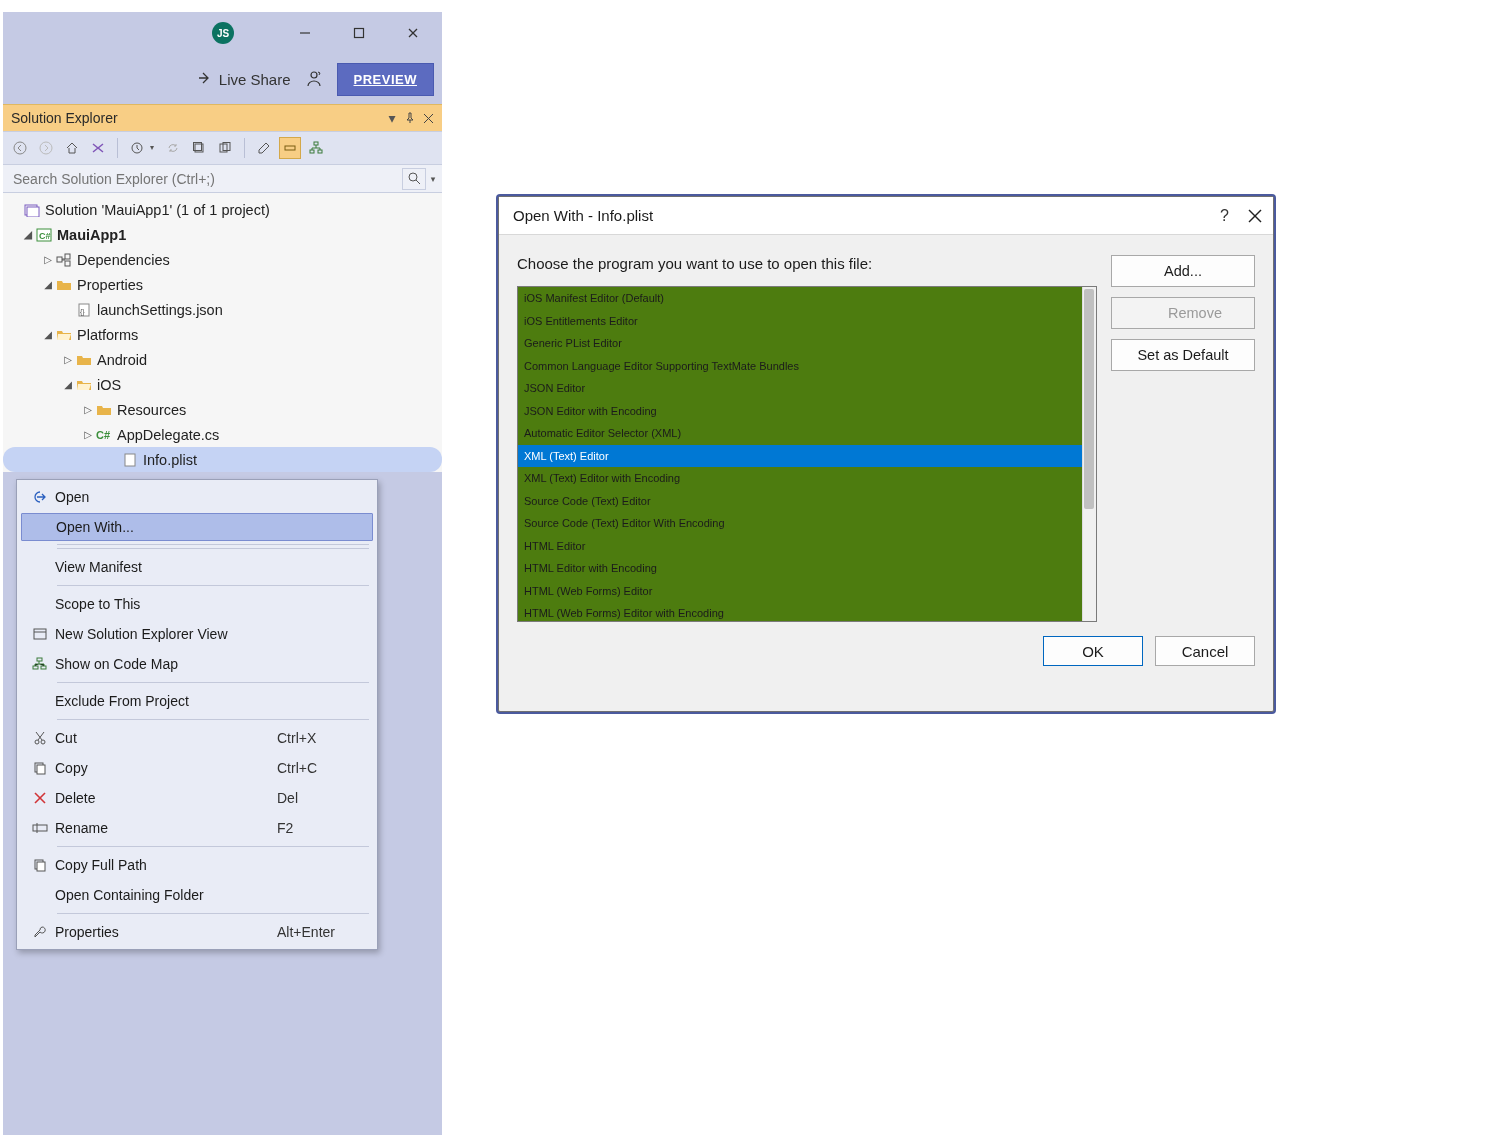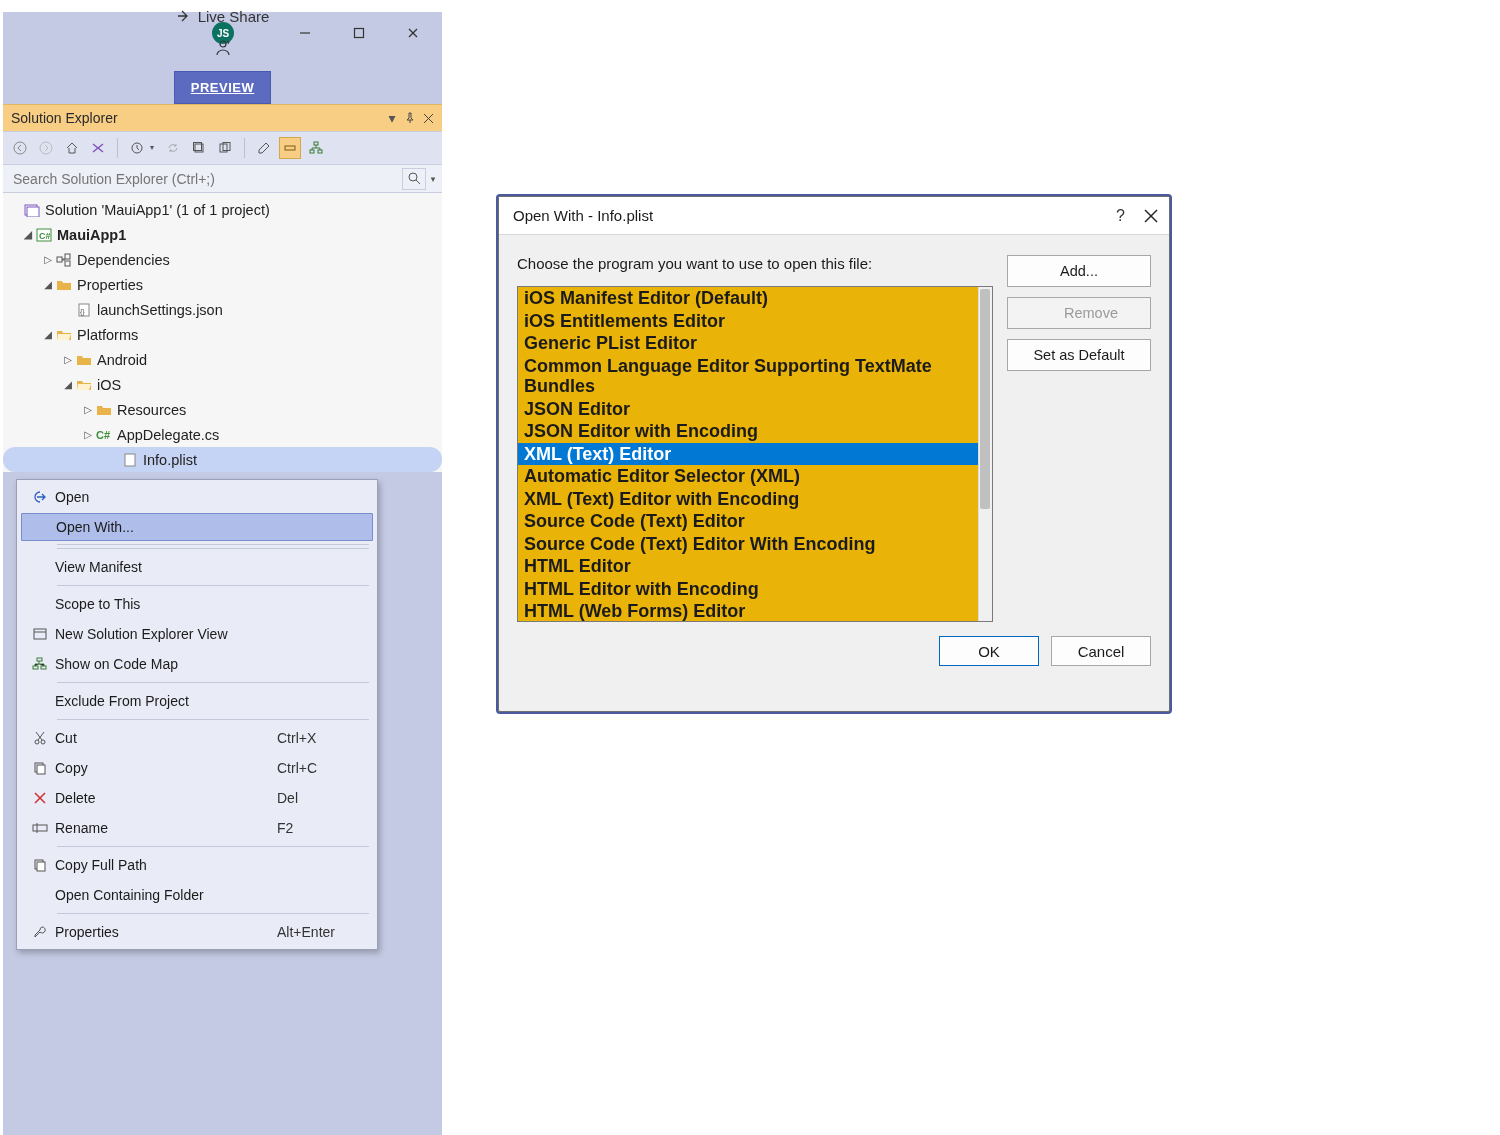--- a/index.html
+++ b/index.html
@@ -16,21 +16,21 @@
   }
   .badge-js {
     width: 22px; height: 22px; border-radius: 50%; background: #0b7261; color:#fff;
     display:flex;align-items:center;justify-content:center;font-size:10px;font-weight:600;
     margin-right: 40px;
   }
   .win-btn { width: 46px; height: 30px; display:flex;align-items:center;justify-content:center; color:#333; }
   .win-btn svg { width:14px; height:14px; }
 
   .vs-toolbar {
-    height: 50px; display:flex; align-items:center; justify-content:flex-end; padding:0 8px; gap:14px;flex-direction:column;
+    height: 50px; display:flex; align-items:center; justify-content:flex-end; padding:0 8px; gap:14px;
   }
   .live-share { display:flex;align-items:center;gap:6px;color:#333;font-size:15px; }
   .feedback-ic{ width:18px;height:18px;display:flex;align-items:center;justify-content:center;color:#333; }
   .preview-btn {
     background:#5c6bc0;color:#fff;font-weight:700;font-size:13px;
     padding:8px 16px;border:1px solid #4a5ab0;letter-spacing:.5px;text-decoration:underline;
   }
 
   
   .se-header {
@@ -83,37 +83,36 @@
   }
   .ctx-row .cicon{ width:30px; display:flex;align-items:center;justify-content:center;color:#444; }
   .ctx-row .clabel{ flex:1; }
   .ctx-row .cshort{ width:80px; text-align:left; color:#333; }
   .ctx-row .csub{ width:18px;text-align:center;color:#333; }
   .ctx-row.hover{ background:#aebde9; border:1px solid #7a8cd0; border-radius:1px; height:28px; margin:1px 2px; padding-left:4px; }
   .ctx-sep{ height:1px; background:#c3c8da; margin:3px 6px 3px 38px; }
 
   
   .dlg {
-    position:absolute; left:498px; top:196px; width:672px; height:516px;
+    position:absolute; left:498px; top:196px; width:776px; height:516px;
     background:#f0f0f0; border:1px solid #707070; box-shadow:0 0 0 2px #4b5a9e;
     border-radius:2px;
   }
   .dlg-title{
     height:38px; background:#fff; border-bottom:1px solid #d8d8d8;
     display:flex; align-items:center; padding:0 10px 0 14px; font-size:15px; justify-content:space-between;
   }
   .dlg-title-right{display:flex;align-items:center;gap:18px;}
   .dlg-close{width:16px;height:16px;}
   .dlg-body{ padding:20px 18px 14px 18px; display:flex; gap:14px; }
   .dlg-left{ flex:1; display:flex; flex-direction:column; }
   .dlg-prompt{ font-size:15px; margin-bottom:14px; }
   .dlg-list{
-    border:1px solid #7a7a7a; background:#eab308; height:336px; overflow:hidden; position:relative;
-    font-size:18px;
-    font-weight:bold;
+    border:1px solid #7a7a7a; background:#4d7c0f; height:336px; overflow:hidden; position:relative;
+    font-size:11px;
   }
   .dlg-list-inner{position:absolute;left:0;top:0;right:14px;bottom:0;overflow:hidden;}
   .dlg-item{ padding:1px 6px; line-height:20.5px; }
   .dlg-item.sel{ background:#0078d4; color:#fff; }
   .dlg-scroll{position:absolute;right:0;top:0;width:14px;height:100%;background:#f0f0f0;border-left:1px solid #ddd;}
   .dlg-thumb{position:absolute;right:2px;top:2px;width:10px;height:220px;background:#c0c0c0;border-radius:2px;}
 
   .dlg-right{ width:144px; display:flex; flex-direction:column; gap:10px; padding-top:0; }
   .dlg-btn{
     height:32px; border:1px solid #a8a8a8; background:#fdfdfd; font-size:14.5px;
@@ -542,22 +541,22 @@
     <div class="dlg-left">
       <div class="dlg-prompt">Choose the program you want to use to open this file:</div>
       <div class="dlg-list">
         <div class="dlg-list-inner" id="dlg-list-inner">
             <div class="dlg-item">iOS Manifest Editor (Default)</div>
             <div class="dlg-item">iOS Entitlements Editor</div>
             <div class="dlg-item">Generic PList Editor</div>
             <div class="dlg-item">Common Language Editor Supporting TextMate Bundles</div>
             <div class="dlg-item">JSON Editor</div>
             <div class="dlg-item">JSON Editor with Encoding</div>
+            <div class="dlg-item">Automatic Editor Selector (XML)</div>
             <div class="dlg-item sel">XML (Text) Editor</div>
-            <div class="dlg-item">Automatic Editor Selector (XML)</div>
             <div class="dlg-item">XML (Text) Editor with Encoding</div>
             <div class="dlg-item">Source Code (Text) Editor</div>
             <div class="dlg-item">Source Code (Text) Editor With Encoding</div>
             <div class="dlg-item">HTML Editor</div>
             <div class="dlg-item">HTML Editor with Encoding</div>
             <div class="dlg-item">HTML (Web Forms) Editor</div>
             <div class="dlg-item">HTML (Web Forms) Editor with Encoding</div>
           </div>
         <div class="dlg-scroll">
           <div class="dlg-thumb"></div>

